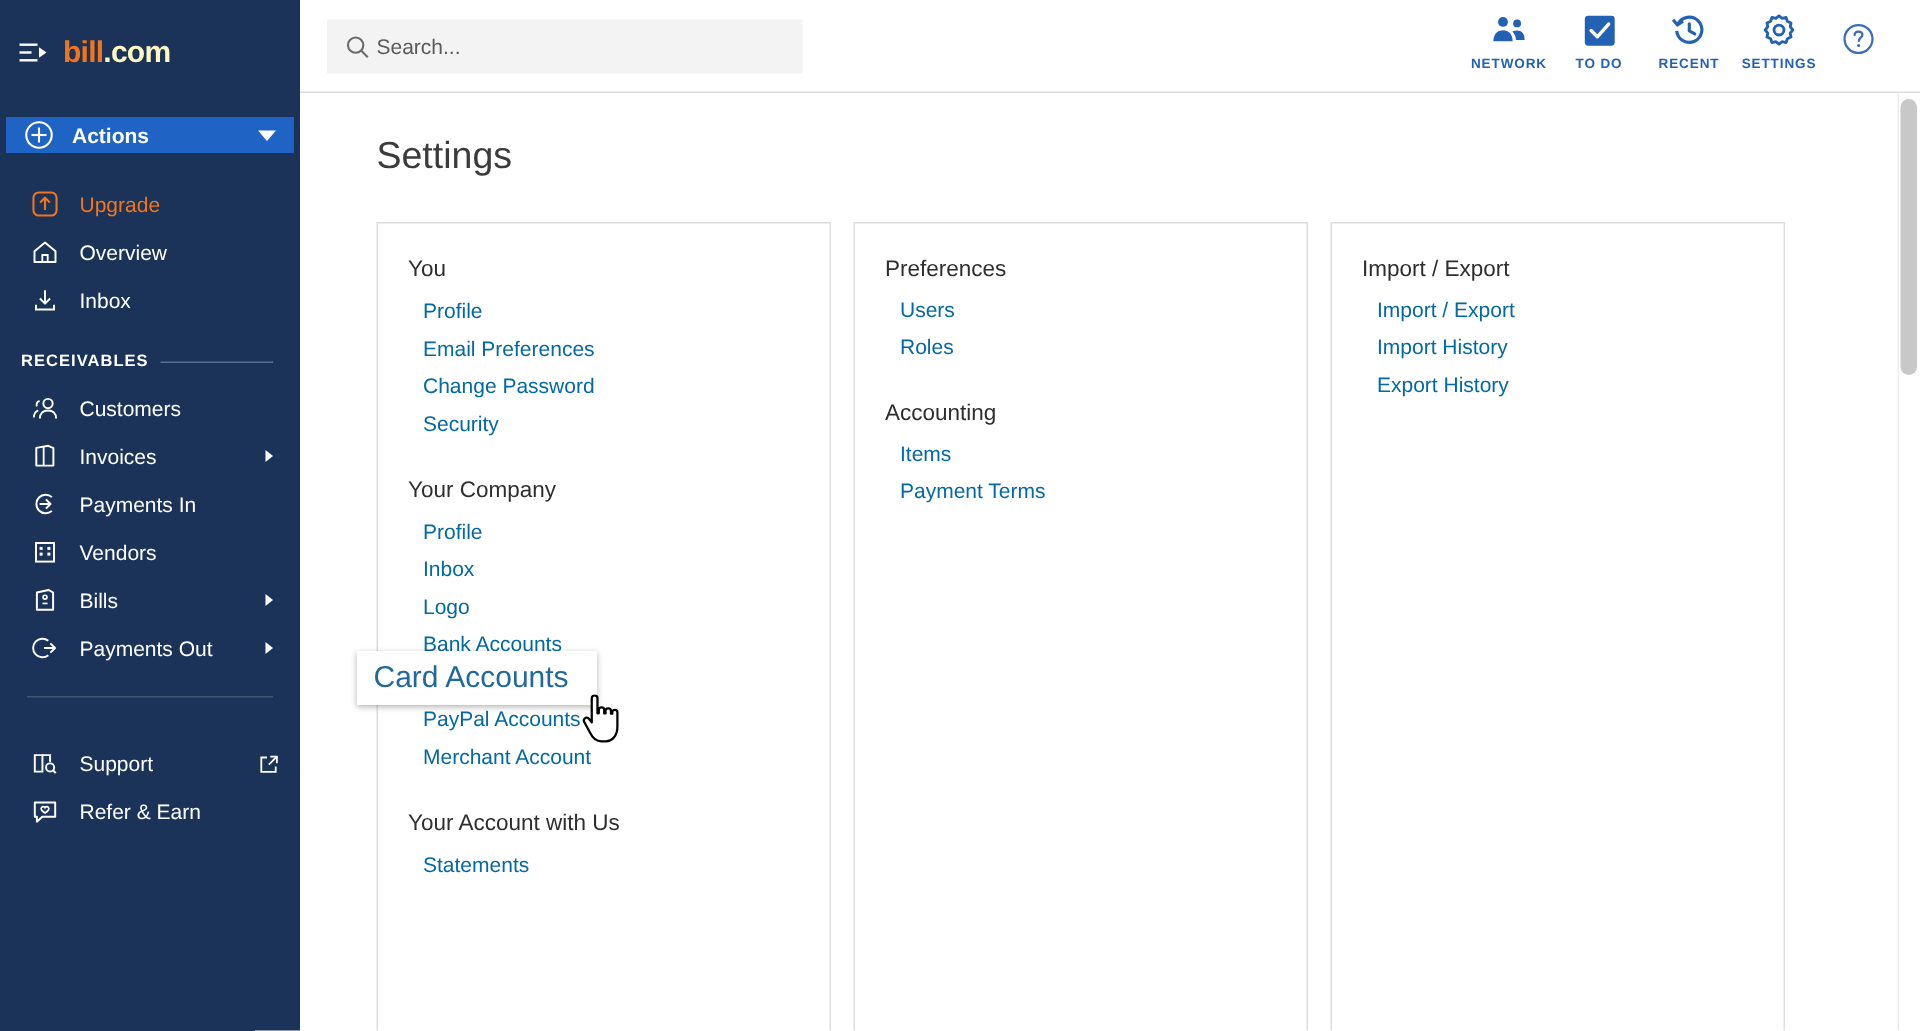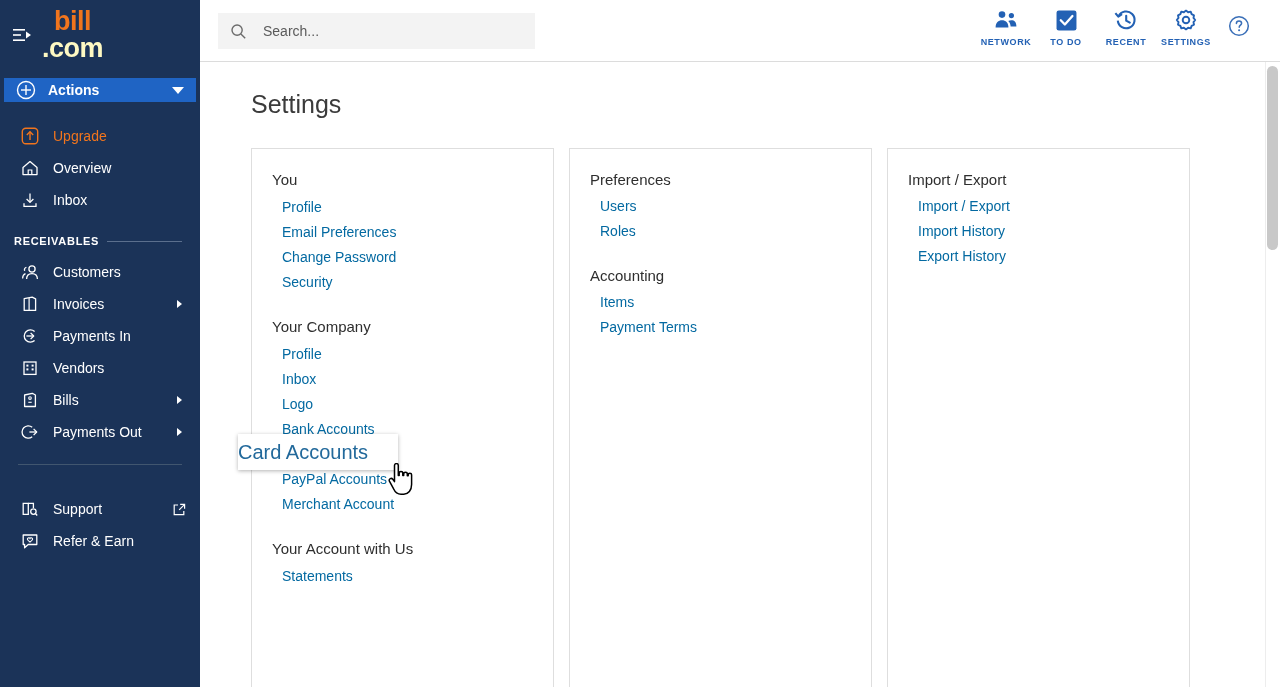--- a/index.html
+++ b/index.html
@@ -18,23 +18,23 @@
     color: #ffffff;
     overflow: hidden;
   }
   .sb-logo-row {
     height: 70px;
     display: flex; align-items: center;
     padding-left: 12px; gap: 10px;
   }
   .collapse-icon { width: 20px; height: 20px; flex: none; cursor: pointer; }
   .logo-text {
-    font-size: 27px; font-weight: bold;
+    font-size: 20px; font-weight: bold;
     letter-spacing: -0.5px; line-height: 1;
-    display: flex; align-items: center; flex-direction: column;
+    display: flex; align-items: flex-end;
   }
   .logo-bill { color: #f1751d; }
   .logo-dotcom { color: #fef9c3; }
 
   .actions-btn {
     margin: 8px 4px 10px 4px;
     height: 24px; width: 192px;
     background: #1f64c4;
     display: flex; align-items: center;
     padding: 0 12px; gap: 12px;
@@ -85,21 +85,21 @@
   #topbar {
     position: absolute; left: 200px; top: 0;
     width: 1080px; height: 62px;
     background: #ffffff;
     border-bottom: 1px solid #dcdcdc;
   }
   #search-box {
     position: absolute; left: 18px; top: 13px;
     width: 317px; height: 36px;
     background: #f3f3f3; border: none;
-    display: flex; align-items: center; gap: 16px;
+    display: flex; align-items: center; gap: 4px;
     padding: 0 12px; cursor: text;
   }
   #search-box .mag { width: 17px; height: 17px; flex: none; }
   #search-input {
     border: none; outline: none; background: transparent;
     font-family: "Liberation Sans", sans-serif;
     font-size: 14px; color: #444; width: 250px;
   }
   #search-input::placeholder { color: #5a5a5a; }
 
@@ -157,20 +157,21 @@
   .p2 .grp-title { margin-bottom: 6px; }
 
   
   #card-tooltip {
     position: absolute;
     left: 38px; top: 372px;
     width: 160px; height: 36px;
     background: #ffffff;
     box-shadow: 0 1px 4px rgba(0,0,0,0.30);
     display: flex; align-items: center;
+    padding-left: 11px;
     font-size: 20px; color: #22699b;
     font-weight: normal;
     cursor: pointer;
     z-index: 20;
   }
   
   #cursor {
     position: absolute;
     left: 186px; top: 401px;
     width: 30px; height: 36px;

